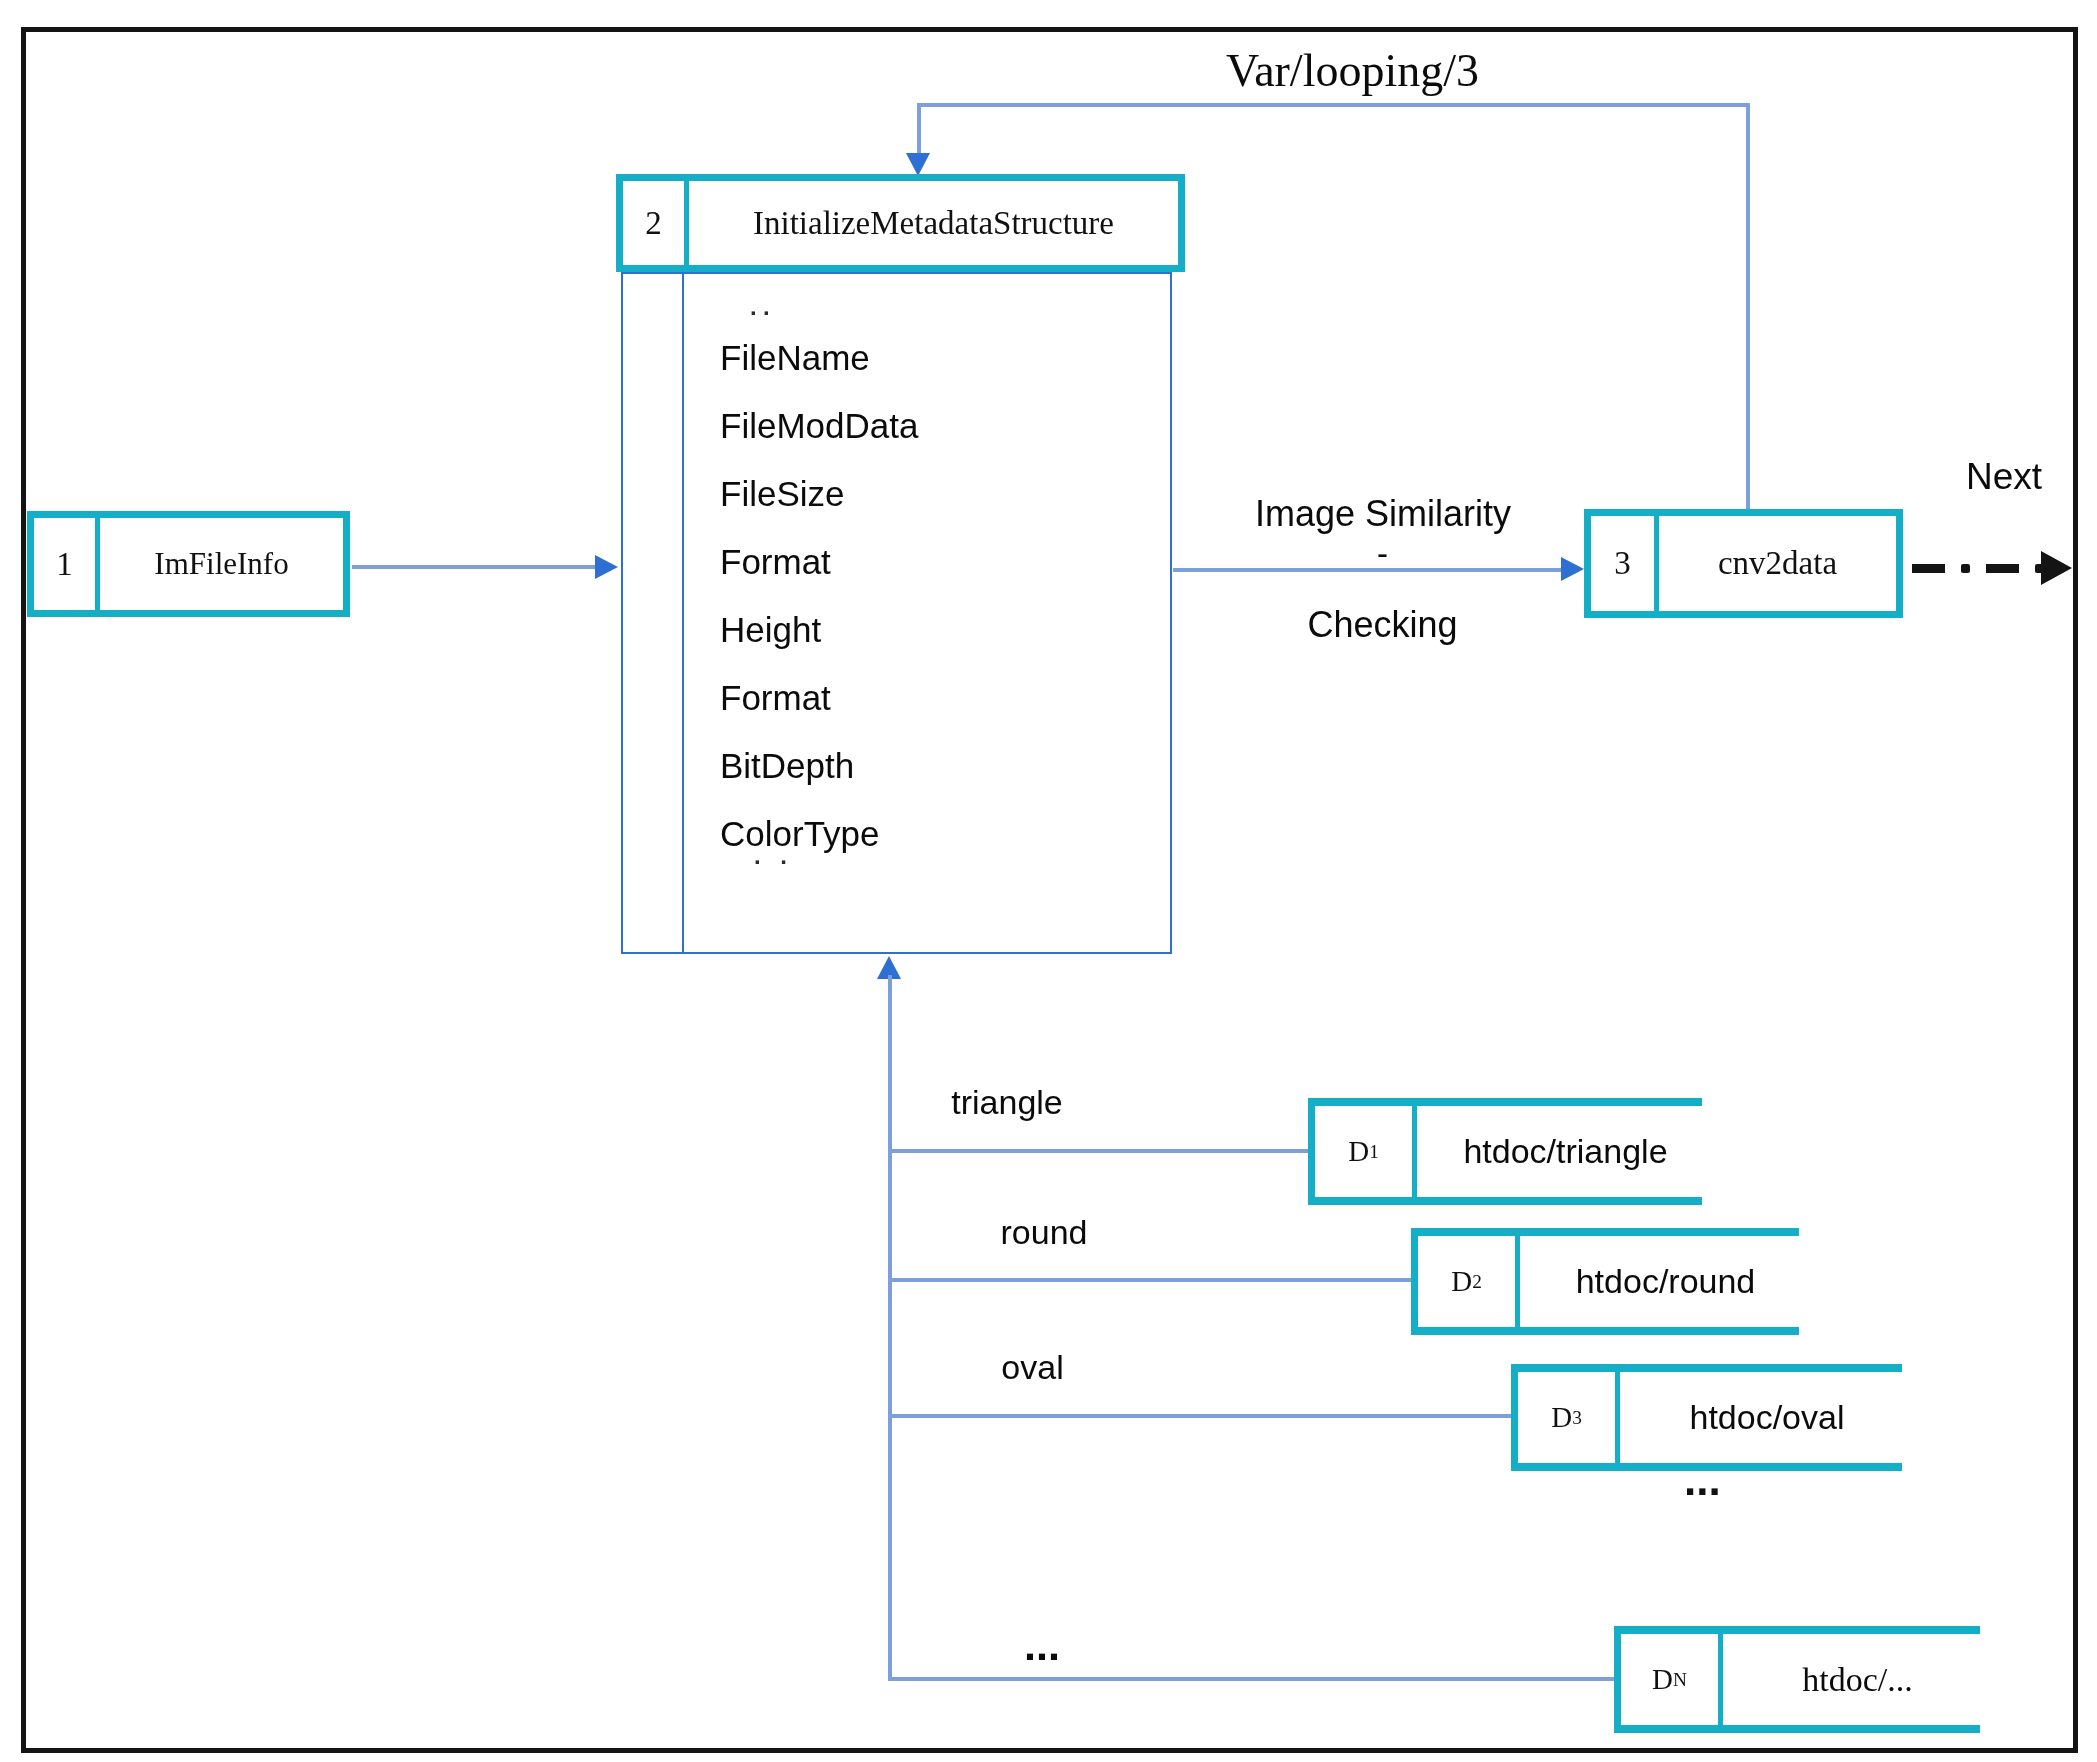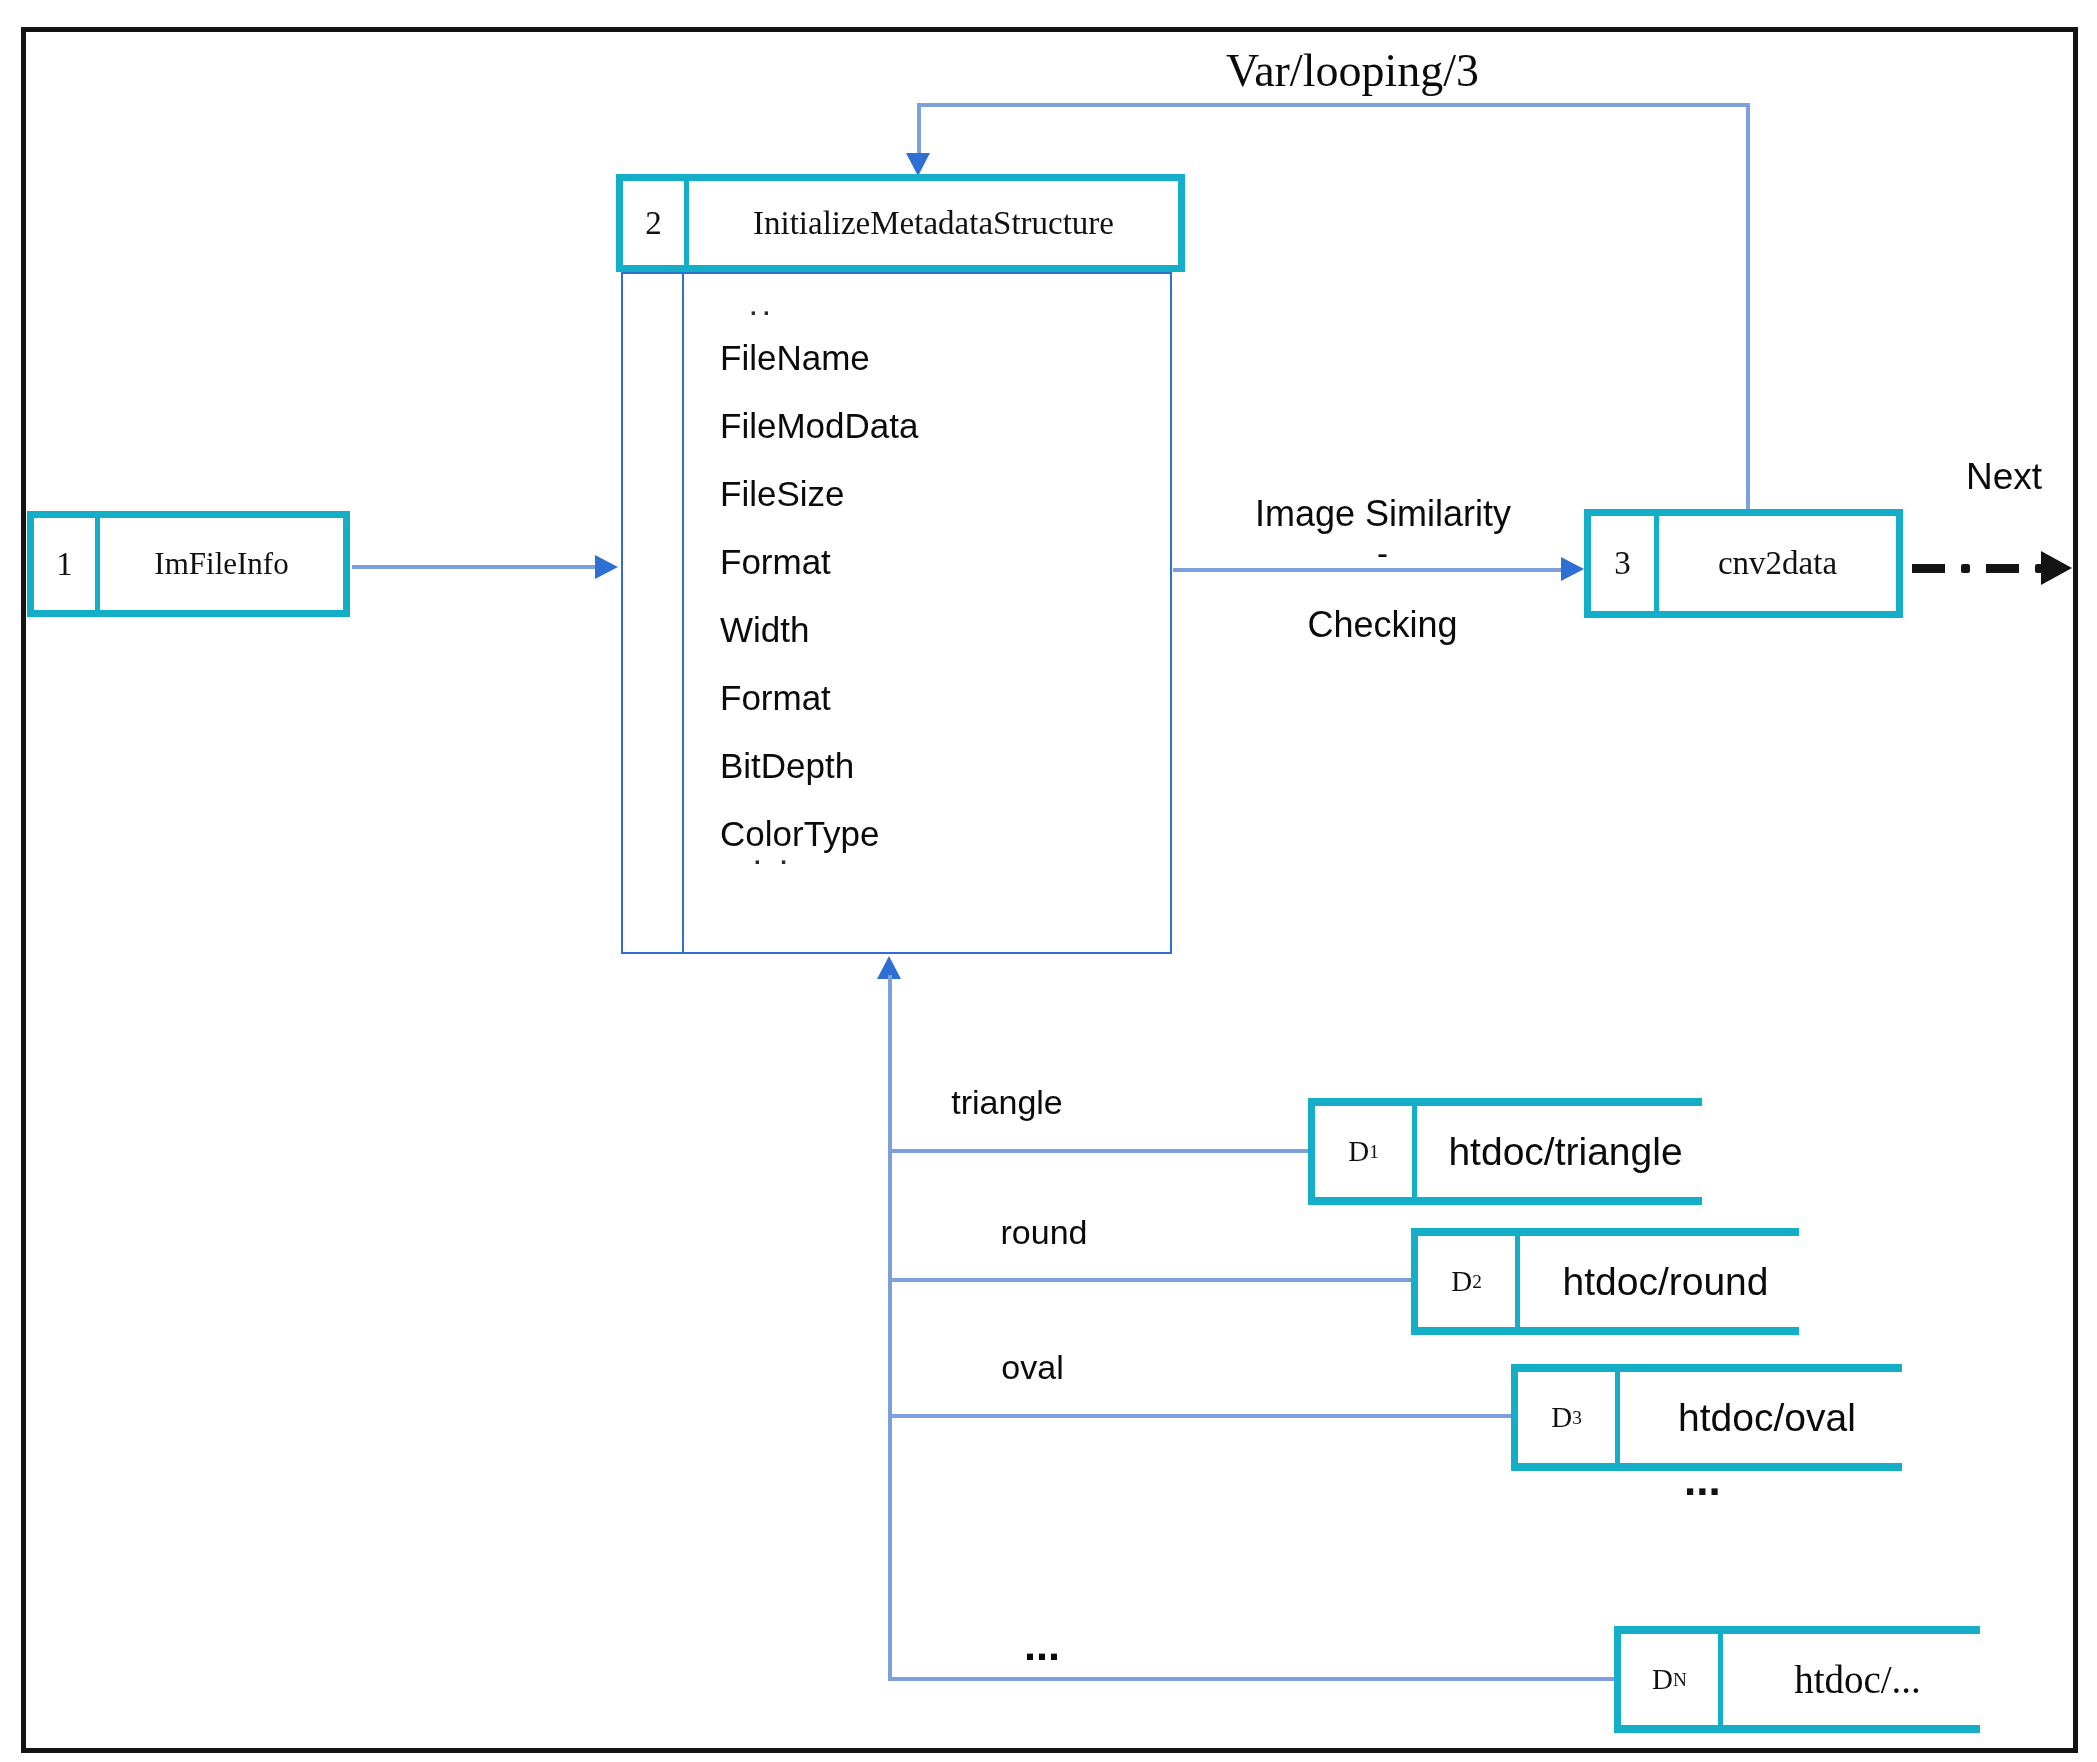--- a/index.html
+++ b/index.html
@@ -53,21 +53,21 @@
 
   
   .dbox{position:absolute;display:flex;box-sizing:border-box;background:#fff;
         border-top:8.6px solid #14aec6;border-bottom:8.6px solid #14aec6;
         border-left:7.1px solid #14aec6;}
   .dbox .dcell{width:97px;border-right:5.7px solid #14aec6;
                display:flex;align-items:center;justify-content:center;
                font-family:"Liberation Serif", serif;font-size:29px;color:#111;}
   .dbox .dcell sub{font-size:19.3px;line-height:0;}
   .dbox .dtext{flex:1;display:flex;align-items:center;justify-content:center;
-               font-size:39px;color:#0b0b0b;white-space:nowrap;padding-left:12px;}
+               font-size:34px;color:#0b0b0b;white-space:nowrap;padding-left:12px;}
   .dbox .dtext.serif{font-family:"Liberation Serif", serif;}
 
   
   .vdots{position:absolute;width:15.7px;font-size:44px;font-weight:bold;line-height:69px;
          color:#111;word-break:break-all;text-align:center;}
 
   
   .blackdash{position:absolute;height:8.6px;background:#141414;}
   .blackdot{position:absolute;width:9.3px;height:9.3px;background:#141414;border-radius:2.1px;}
   .ah-black{position:absolute;width:0;height:0;
@@ -102,21 +102,21 @@
 
   <div class="body-box">
     <div class="leftcol"></div>
     <div class="content">
       <div class="micro-dots">..</div>
       <ul class="field-list">
         <li>FileName</li>
         <li>FileModData</li>
         <li>FileSize</li>
         <li>Format</li>
-        <li>Width</li>
+        <li>Height</li>
         <li>Format</li>
         <li>BitDepth</li>
         <li>ColorType</li>
       </ul>
       <div class="micro-dots" style="margin-left:34px;"></div>
       <div class="micro-dots" style="margin-left:34px;margin-top:-24px;">. .</div>
     </div>
   </div>
 
   <div class="hline" style="left:1173px;top:568px;width:389px;"></div>

